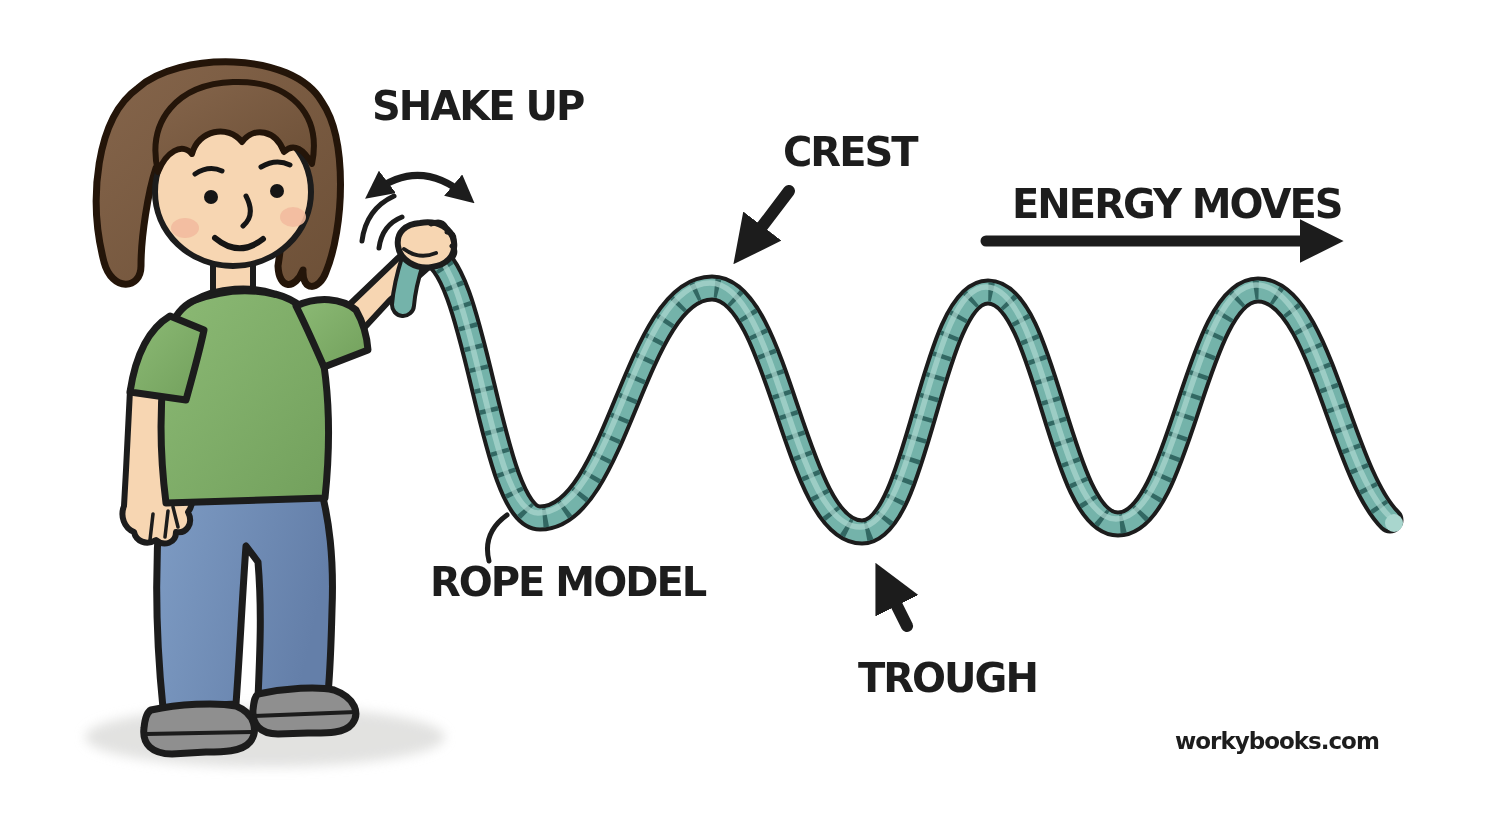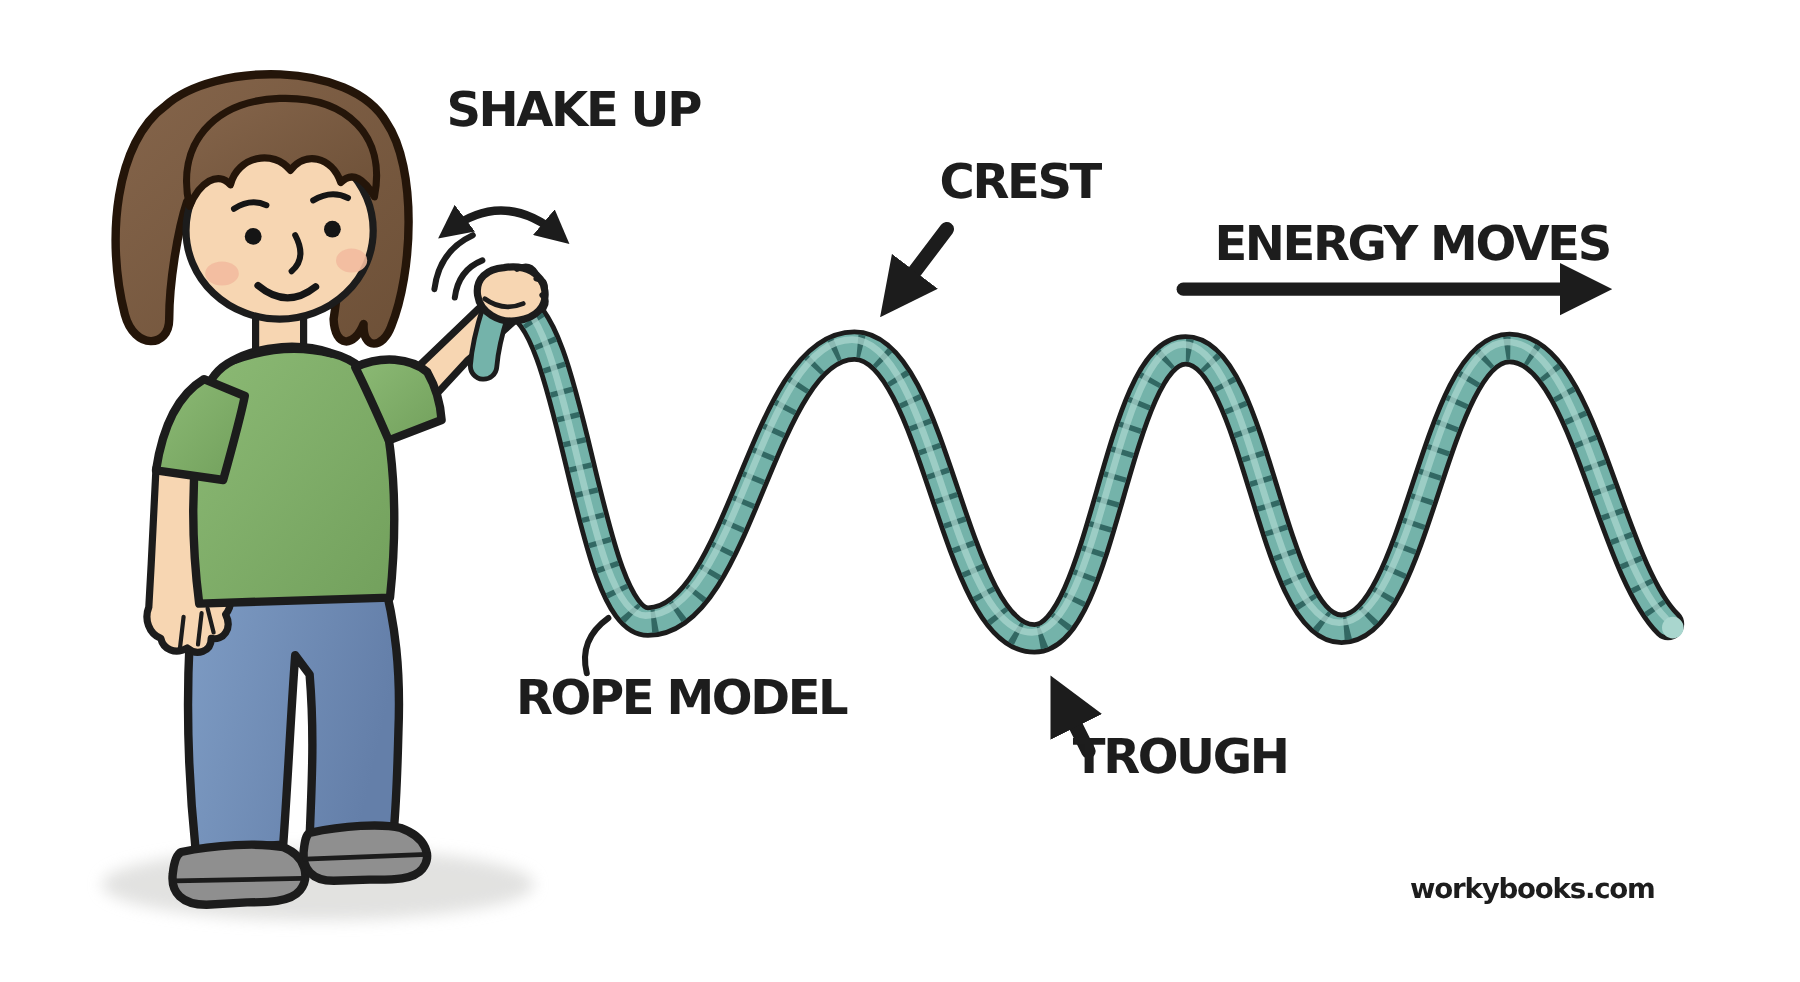--- a/index.html
+++ b/index.html
@@ -15,25 +15,25 @@
     position:absolute;
     font-family:"DejaVu Sans",sans-serif;
     font-weight:700;
     font-size:40px;
     line-height:1.1;
     letter-spacing:-2px;
     color:var(--text,#1d1d1d);
     white-space:nowrap;
     text-align:center;
   }
-  .shake{left:372px;top:70px;width:210px;text-align:center;line-height:44px;}
+  .shake{left:372px;top:84px;width:210px;text-align:center;line-height:44px;}
   .crest{left:783px;top:130px;}
   .energy{left:1012px;top:182px;}
   .rope-model{left:430px;top:560px;}
-  .trough{left:858px;top:609px;margin-left:36px;}
+  .trough{left:858px;top:656px;}
   .watermark{
     position:absolute;left:1175px;top:728px;
     font-family:"DejaVu Sans",sans-serif;
     font-weight:700;font-size:23px;letter-spacing:-1px;
     color:var(--text,#1d1d1d);white-space:nowrap;
   }
 </style>
 </head>
 <body>
 

